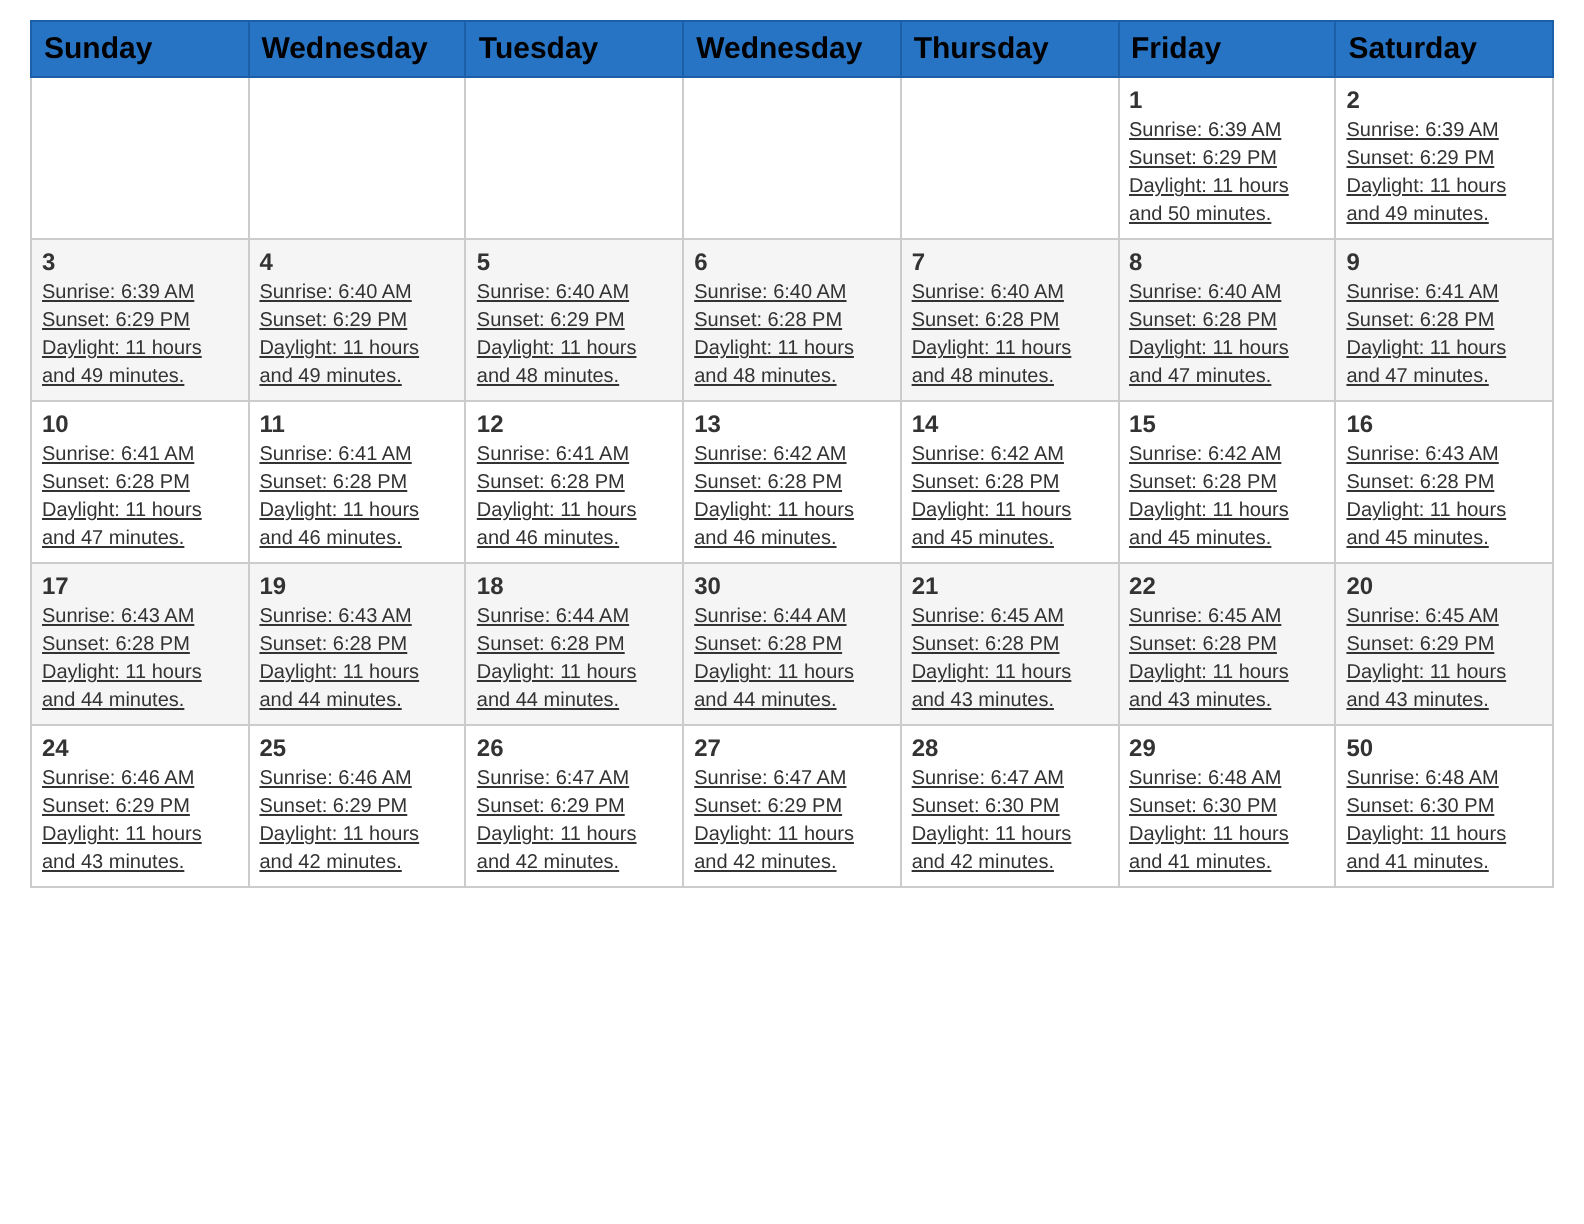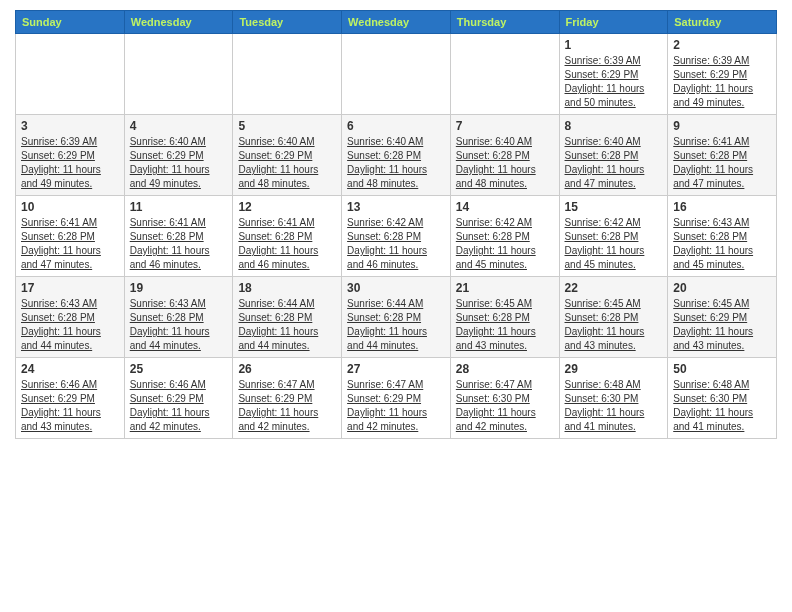--- a/index.html
+++ b/index.html
@@ -58,22 +58,22 @@
       font-size: 15px;
       color: #555;
     }
     .calendar {
       width: 100%;
       border-collapse: collapse;
       border: 1px solid #ccc;
     }
     .calendar th {
       background: #2874c4;
-      color: #bef264;
-      font-size: 11px;
+      color: #000000;
+      font-size: 15px;
       font-weight: bold;
       padding: 5px 6px;
       text-align: left;
       border: 1px solid #1a5fa8;
     }
     .calendar td {
       border: 1px solid #ccc;
       vertical-align: top;
       padding: 4px 5px;
       width: calc(100% / 7);

